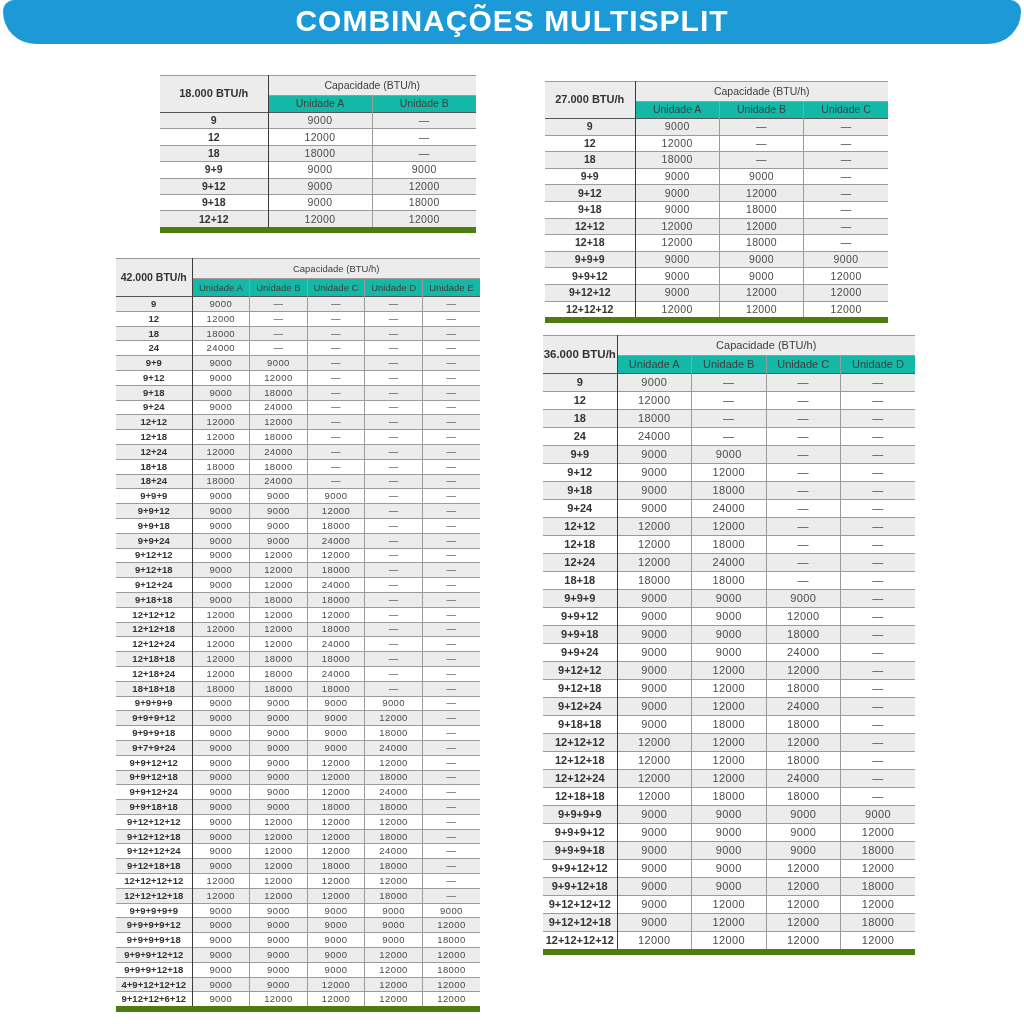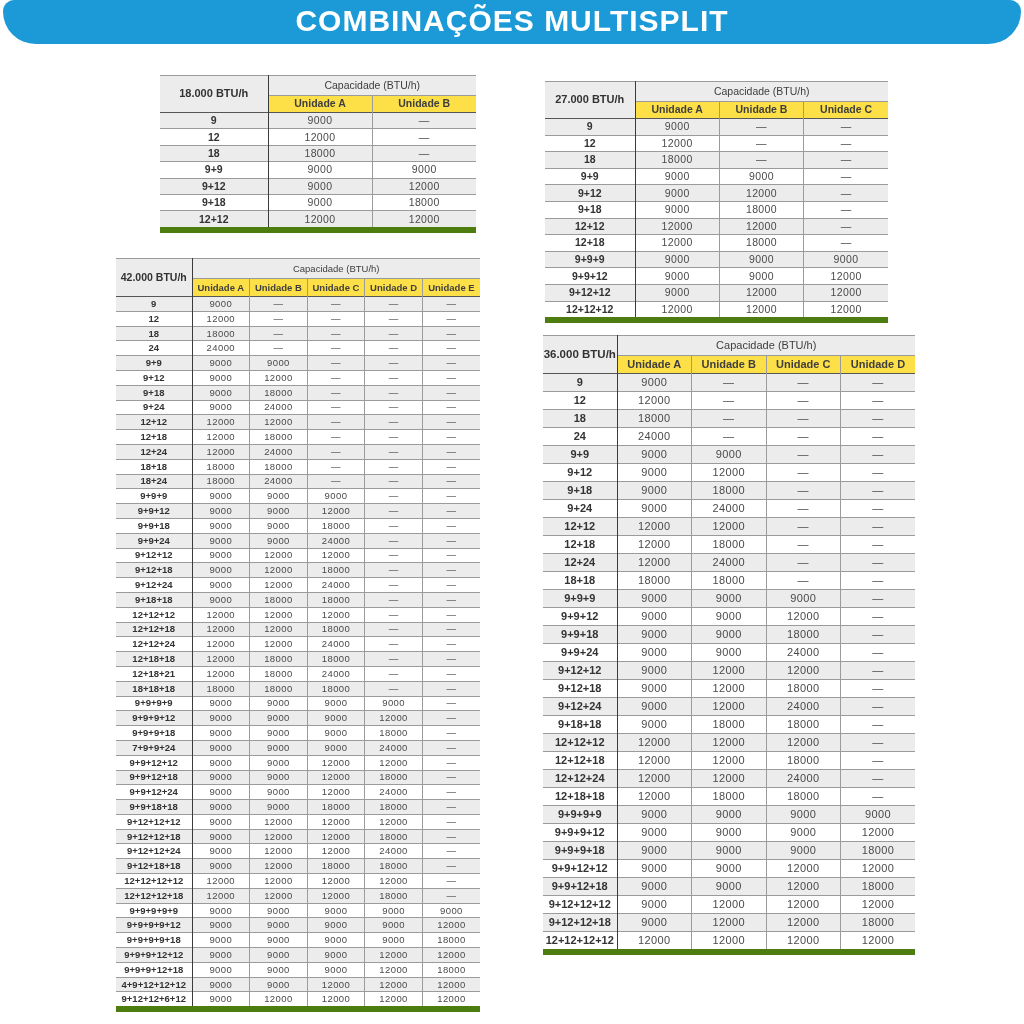--- a/index.html
+++ b/index.html
@@ -32,21 +32,21 @@
     padding: 0; margin: 0;
     text-align: center; vertical-align: middle;
     border-top: 1px solid #9b9b9b;
     line-height: 1.05;
   }
   table { border-bottom: 6px solid #4d7c0f; }
   th.model, td.combo { border-right: 1px solid #3c3c3c; }
   th.unit + th.unit, td.val + td.val { border-left: 1px solid #9b9b9b; }
   tbody tr:first-child td { border-top: 1.5px solid #565656; }
   th.model, th.cap { background: #ececec; }
-  th.unit { background: #fde047; font-weight: 700; color: #3e3e3e; }
+  th.unit { background: #14b8a6; font-weight: 400; color: #3e3e3e; }
   th.cap  { font-weight: 400; color: #3e3e3e; margin-top: 12px; }
   th.model { font-weight: 700; color: #333333; }
   td.combo { font-weight: 700; color: #333333; }
   td.val   { font-weight: 400; color: #4a4a4a; letter-spacing: 0.4px; }
   tbody tr:nth-child(odd) { background: #ececec; }
   tbody tr:nth-child(even) { background: #ffffff; }
 
   
   #t0 { left: 160px; top: 75px; width: 316px; }
   #t0 col.label { width: 108px; }
@@ -459,21 +459,21 @@
           </tr>
           <tr>
             <td class="combo">12+18+18</td>
             <td class="val">12000</td>
             <td class="val">18000</td>
             <td class="val">18000</td>
             <td class="val">—</td>
             <td class="val">—</td>
           </tr>
           <tr>
-            <td class="combo">12+18+21</td>
+            <td class="combo">12+18+24</td>
             <td class="val">12000</td>
             <td class="val">18000</td>
             <td class="val">24000</td>
             <td class="val">—</td>
             <td class="val">—</td>
           </tr>
           <tr>
             <td class="combo">18+18+18</td>
             <td class="val">18000</td>
             <td class="val">18000</td>
@@ -499,21 +499,21 @@
           </tr>
           <tr>
             <td class="combo">9+9+9+18</td>
             <td class="val">9000</td>
             <td class="val">9000</td>
             <td class="val">9000</td>
             <td class="val">18000</td>
             <td class="val">—</td>
           </tr>
           <tr>
-            <td class="combo">7+9+9+24</td>
+            <td class="combo">9+7+9+24</td>
             <td class="val">9000</td>
             <td class="val">9000</td>
             <td class="val">9000</td>
             <td class="val">24000</td>
             <td class="val">—</td>
           </tr>
           <tr>
             <td class="combo">9+9+12+12</td>
             <td class="val">9000</td>
             <td class="val">9000</td>

